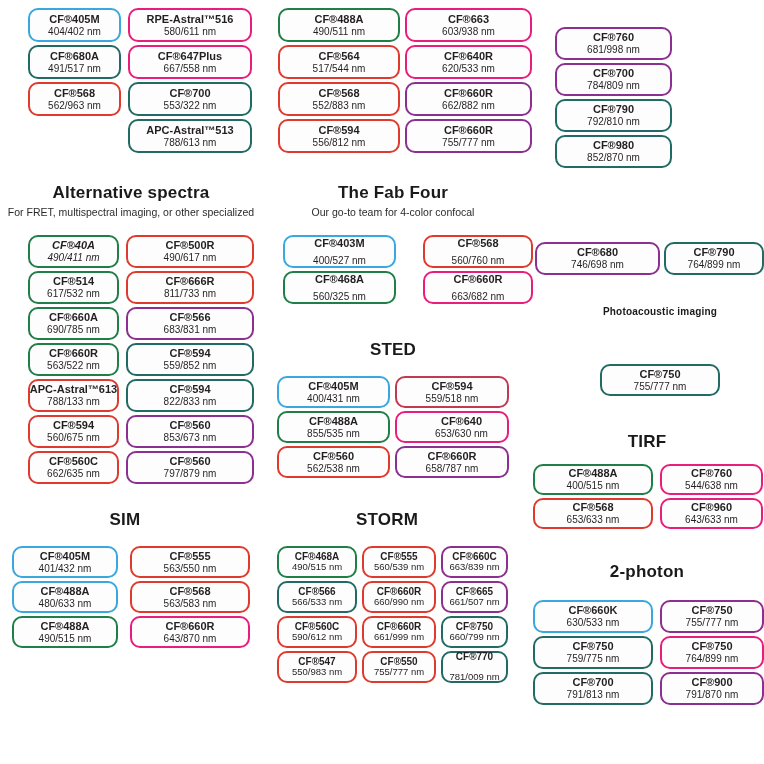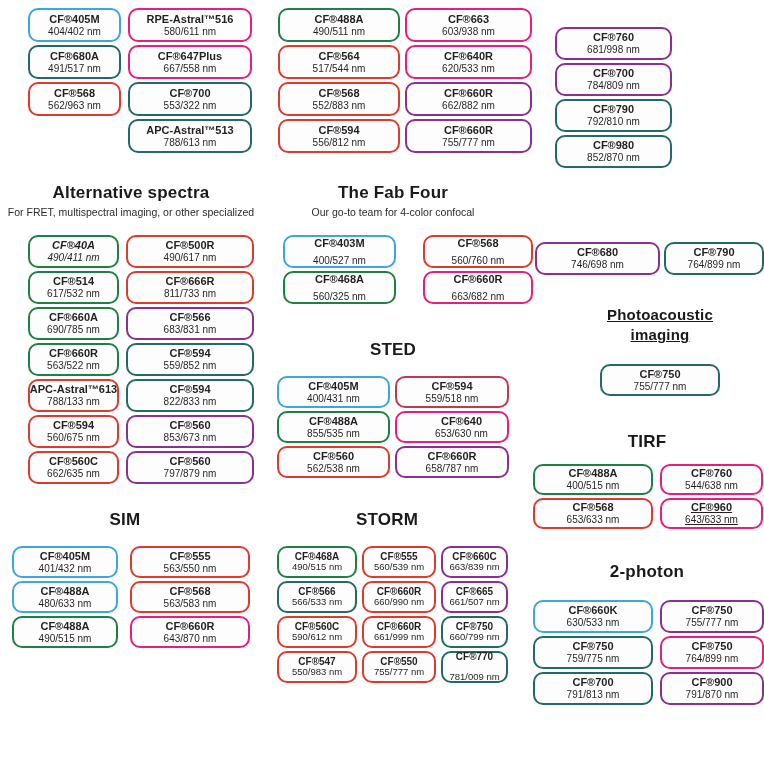--- a/index.html
+++ b/index.html
@@ -57,21 +57,21 @@
   #sec4 .pill{height:33px;justify-content:space-between;}
 
   
   #sec5{left:535px;top:242px;width:190px;height:36px;}
   #sec5 .c0{left:0;width:125px;}
   #sec5 .c1{left:129px;width:100px;}
   #sec5 .pill{height:33px;}
 
   
   #sec6{left:570px;top:305px;width:180px;height:95px;}
-  #sec6 .sec-title{font-size:15px;line-height:1.35;padding:0 28px;text-decoration:underline;}
+  #sec6 .sec-title{font-size:10px;line-height:1.35;padding:0 28px;}
   #sec6 .col{top:59px;}
   #sec6 .c0{left:30px;width:120px;}
   #sec6 .pill{height:32px;}
 
   
   #sec7{left:262px;top:340px;width:262px;height:145px;}
   #sec7 .col{top:36px;}
   #sec7 .c0{left:15px;width:113px;}
   #sec7 .c1{left:133px;width:114px;}
 
@@ -361,21 +361,21 @@
         <div class="pill" style="border-color: rgb(222, 58, 46);">
           <div class="pill-name">CF®568</div>
           <div class="pill-value">653/633 nm</div>
         </div>
       </div>
     <div class="col c1">
         <div class="pill" style="border-color: rgb(232, 29, 124);">
           <div class="pill-name">CF®760</div>
           <div class="pill-value">544/638 nm</div>
         </div>
-        <div class="pill" style="border-color: rgb(232, 29, 124); text-decoration: underline;">
+        <div class="pill" style="border-color: rgb(232, 29, 124);">
           <div class="pill-name">CF®960</div>
           <div class="pill-value">643/633 nm</div>
         </div>
       </div>
   </div>
 
   <div class="section" id="sec9">
     <div class="sec-title">SIM</div>
     <div class="col c0">
         <div class="pill" style="border-color: rgb(58, 167, 222);">

